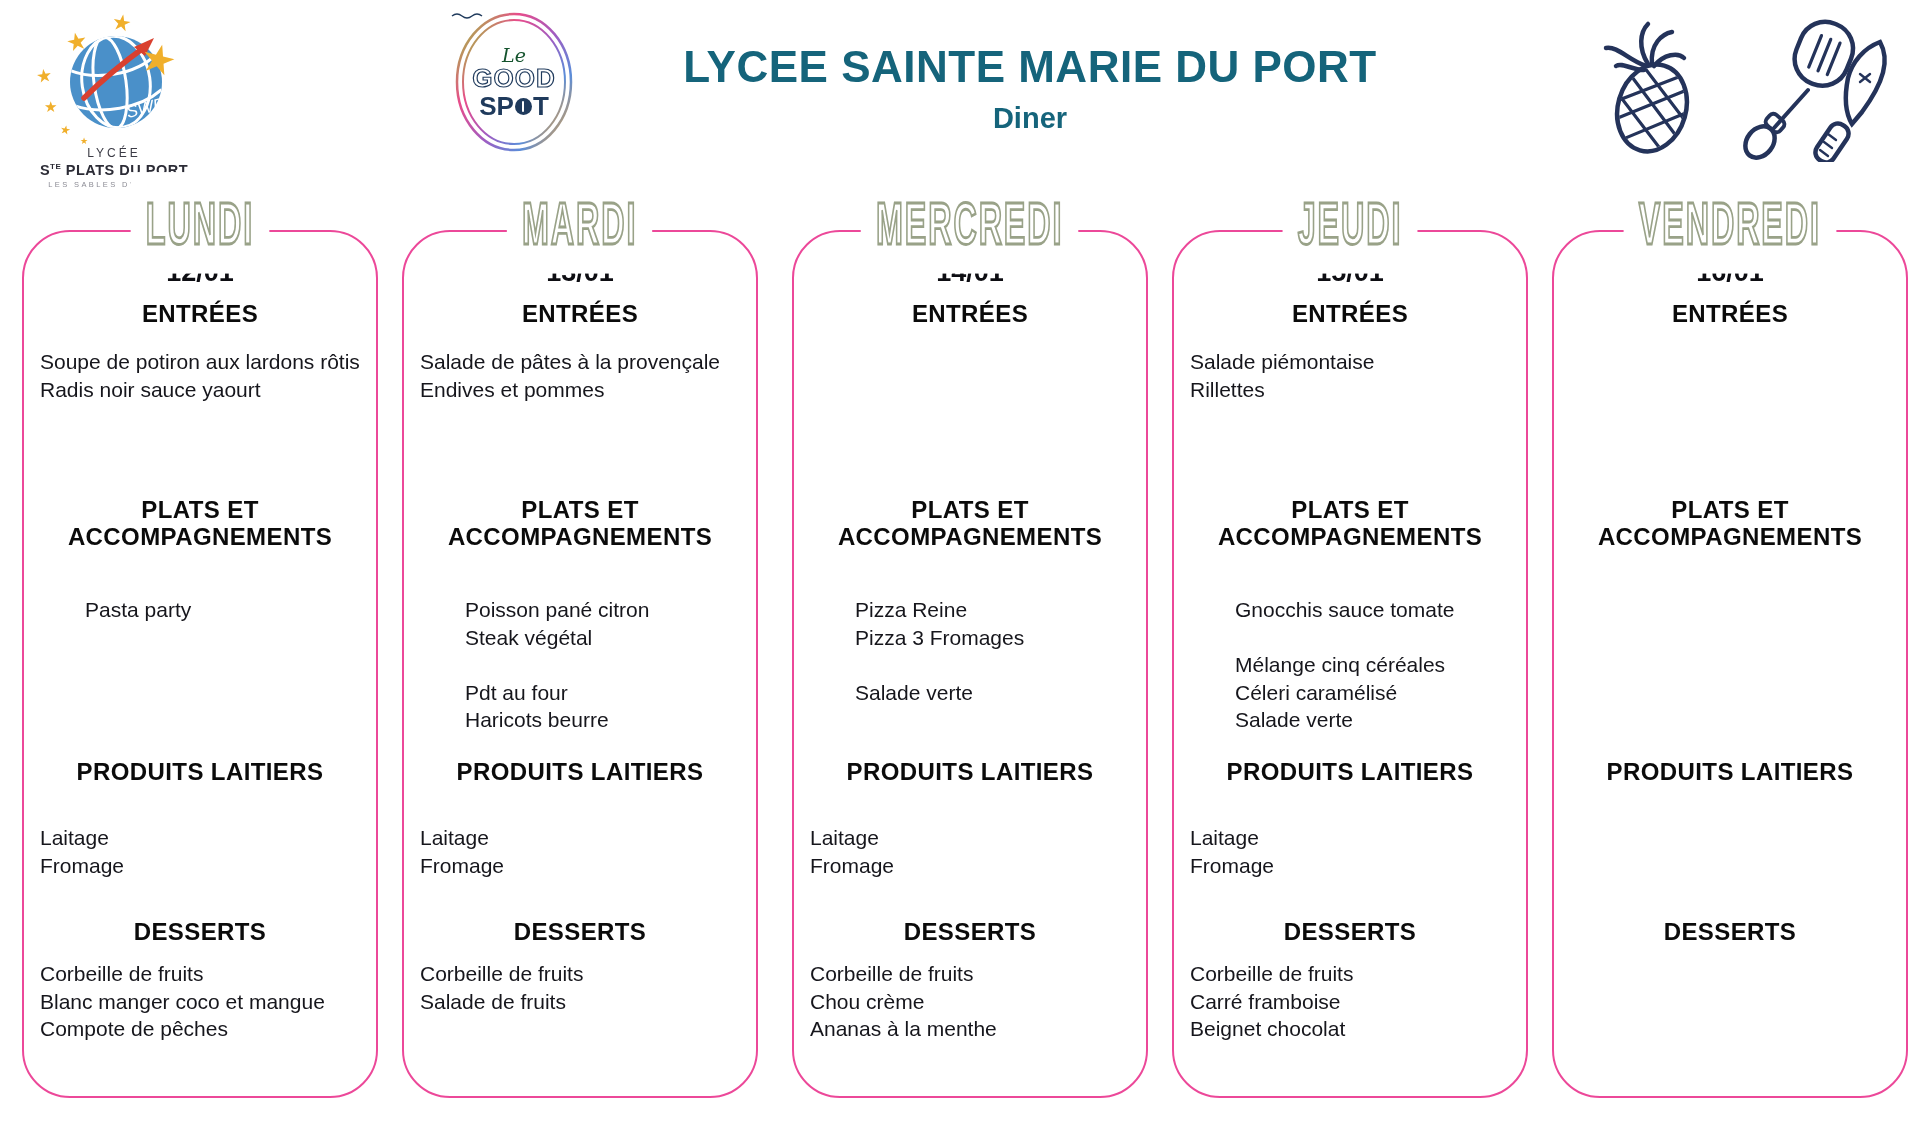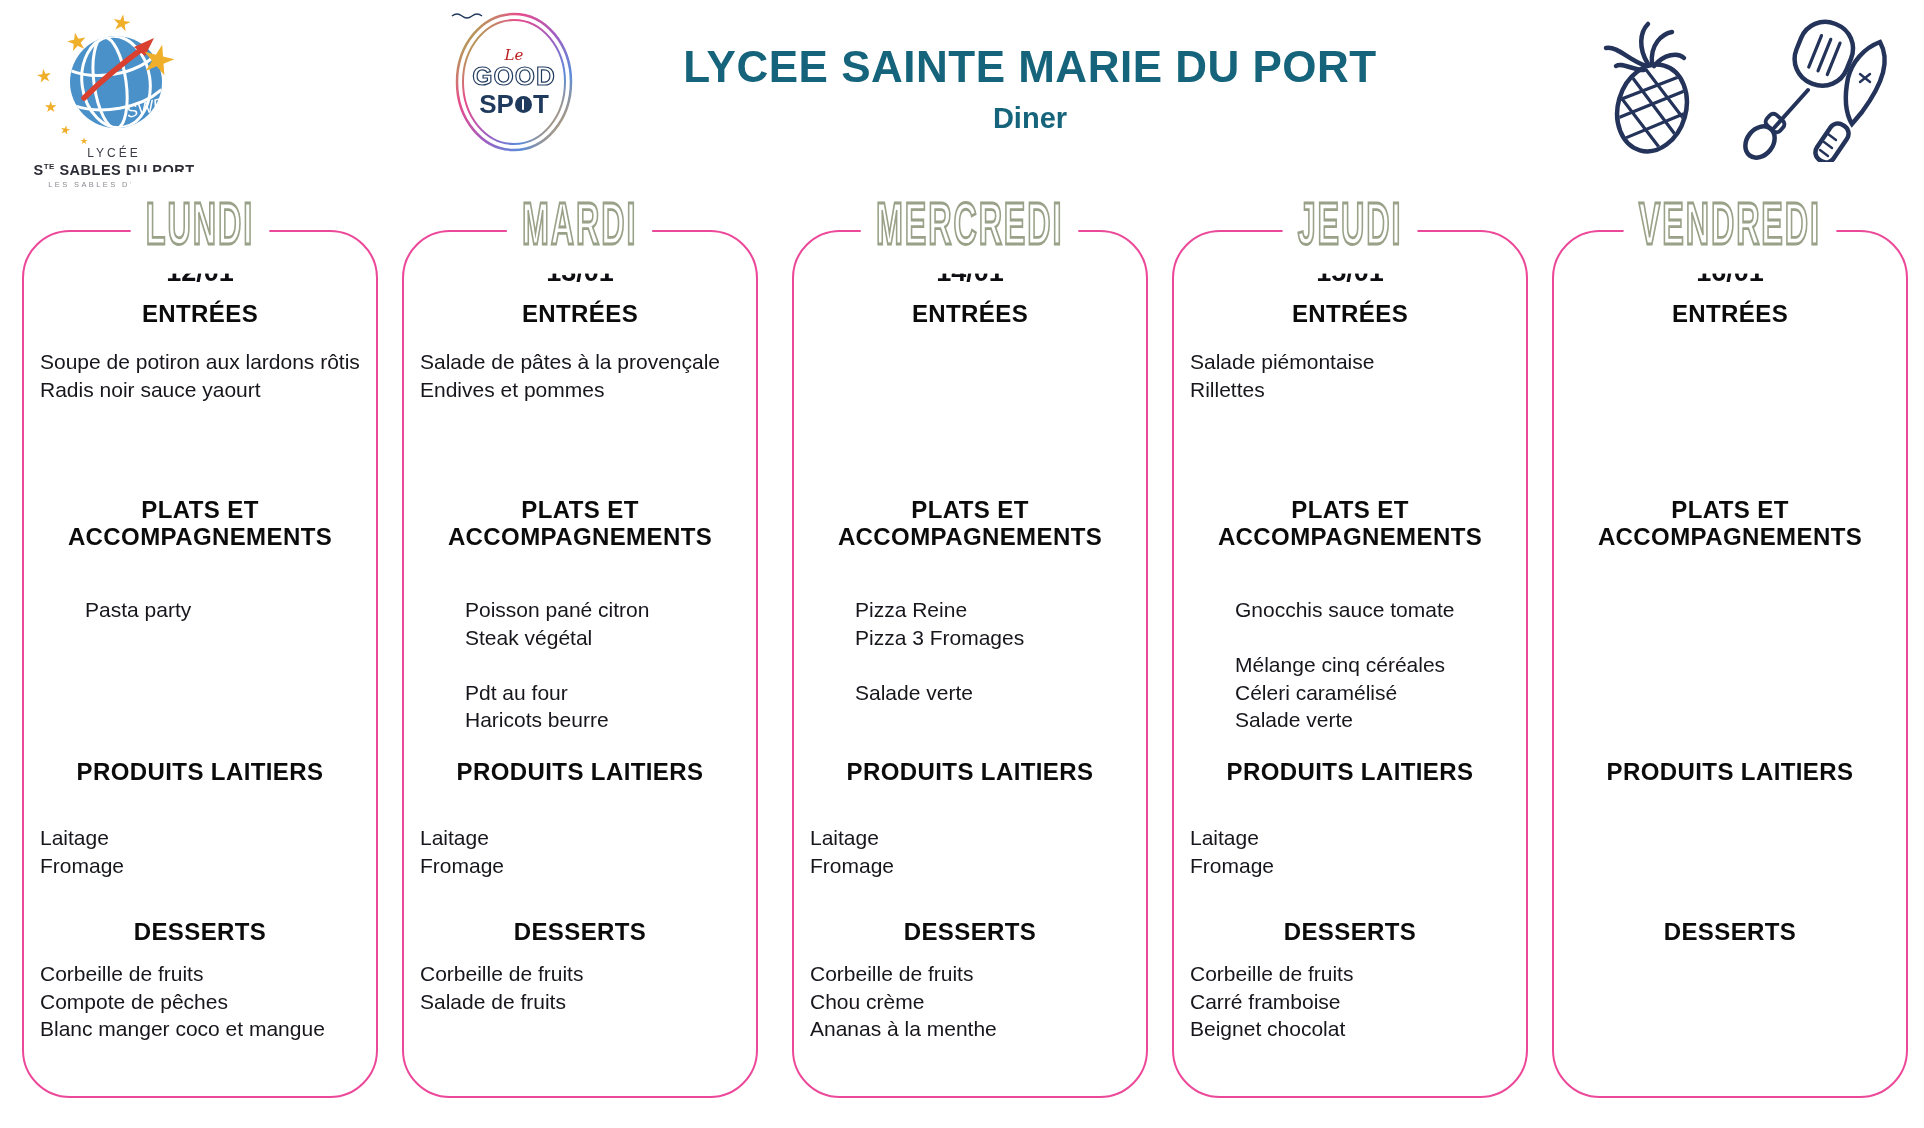--- a/index.html
+++ b/index.html
@@ -11,21 +11,21 @@
   .school-logo { position:absolute; left:24px; top:4px; width:180px; height:190px; }
   .school-text { position:absolute; left:0; top:142px; width:180px; text-align:center; line-height:1.25; }
   .school-line1 { font-size:12px; letter-spacing:3px; color:#3c3c46; }
   .school-line2 { font-size:14.5px; font-weight:bold; color:#2c2c36; letter-spacing:0.5px; }
   .school-line2 sup { font-size:8px; }
   .school-line3 { font-size:7.5px; letter-spacing:2.4px; color:#8b8b94; margin-top:1px; }
 
   .goodspot { position:absolute; left:450px; top:8px; width:128px; height:148px; }
   .goodspot svg { position:absolute; inset:0; }
   .gs-text { position:absolute; inset:0; display:flex; flex-direction:column; align-items:center; justify-content:center; padding-top:2px; }
-  .gs-le { font-family:"DejaVu Serif", serif; font-style:italic; font-size:15px; color:#b91c1c; line-height:1; }
+  .gs-le { font-family:"DejaVu Serif", serif; font-style:italic; font-size:19px; color:#14532d; line-height:1; }
   .gs-good { font-size:26px; font-weight:bold; letter-spacing:1px; line-height:1.05; color:#1f3a5c;
              -webkit-text-fill-color:transparent; -webkit-text-stroke:1.2px #1f3a5c; }
   .gs-spot { font-size:26px; font-weight:bold; color:#1f3a5c; line-height:1.1; display:flex; align-items:center; }
   .spot-o { display:inline-block; width:17px; height:17px; background:#1f3a5c; border-radius:50%; margin:0 1px; position:relative; }
   .spot-o::after { content:""; position:absolute; left:7px; top:3px; width:2px; height:11px; background:#fff; border-radius:1px; }
   .gs-squig { margin-top:3px; }
 
   .main-title-wrap { position:absolute; left:560px; top:42px; width:940px; text-align:center; }
   .main-title { font-size:44px; font-weight:bold; color:#15647b; letter-spacing:0.5px; }
   .main-subtitle { font-size:29px; font-weight:bold; color:#15647b; margin-top:10px; }
@@ -84,21 +84,21 @@
         <text x="118" y="70" font-size="40" transform="rotate(14 138 50)">★</text>
         <text x="42" y="46" font-size="24" transform="rotate(-12 52 38)">★</text>
         <text x="12" y="78" font-size="18" transform="rotate(-8 20 72)">★</text>
         <text x="20" y="108" font-size="15">★</text>
         <text x="36" y="130" font-size="12" transform="rotate(12 41 126)">★</text>
         <text x="56" y="140" font-size="9">★</text>
       </g>
     </svg>
     <div class="school-text">
       <div class="school-line1">LYCÉE</div>
-      <div class="school-line2"><span>S</span><sup>TE</sup><span> SABLES DU PORT</span></div>
+      <div class="school-line2"><span>S</span><sup>TE</sup><span> PLATS DU PORT</span></div>
       <div class="school-line3">LES SABLES D'OLONNE</div>
     </div>
   </div>
 
   <div class="goodspot">
     <svg viewBox="0 0 128 148">
       <defs>
         <linearGradient id="rainbow" x1="0%" y1="10%" x2="100%" y2="90%">
           <stop offset="0%" stop-color="#9bc53d"></stop>
           <stop offset="28%" stop-color="#e84c8b"></stop>
@@ -191,22 +191,22 @@
       <div class="line">Pasta party</div>
     </div>
     <h3 class="sec-label pos-laitiers-label">PRODUITS LAITIERS</h3>
     <div class="items pos-laitiers">
       <div class="line">Laitage</div>
       <div class="line">Fromage</div>
     </div>
     <h3 class="sec-label pos-desserts-label">DESSERTS</h3>
     <div class="items pos-desserts">
       <div class="line">Corbeille de fruits</div>
+      <div class="line">Blanc manger coco et mangue</div>
       <div class="line">Compote de pêches</div>
-      <div class="line">Blanc manger coco et mangue</div>
     </div>
   </section>
 
   <section class="card" style="left:402px">
     <div class="day-title"><span class="day-title-text">MARDI</span></div>
     <div class="day-date">13/01</div>
     <h3 class="sec-label pos-entrees-label">ENTRÉES</h3>
     <div class="items pos-entrees">
       <div class="line">Salade de pâtes à la provençale</div>
       <div class="line">Endives et pommes</div>

